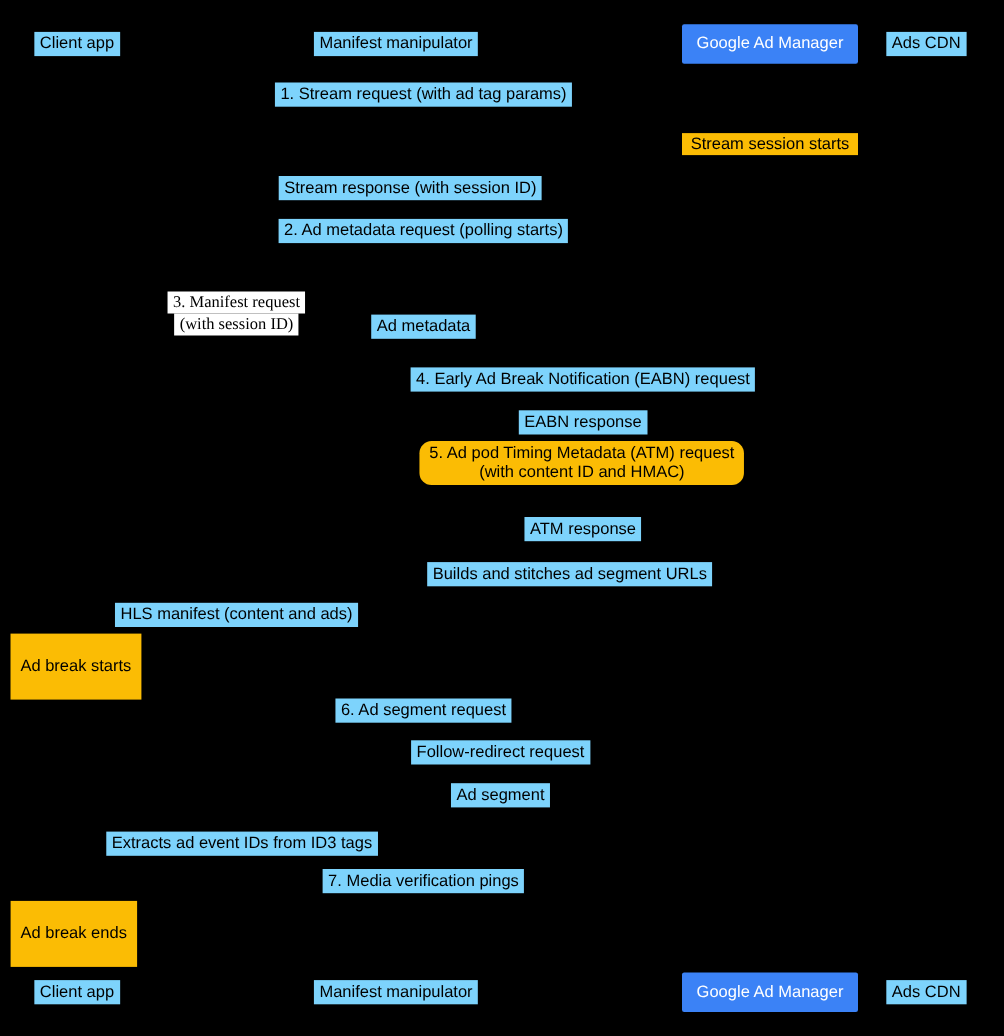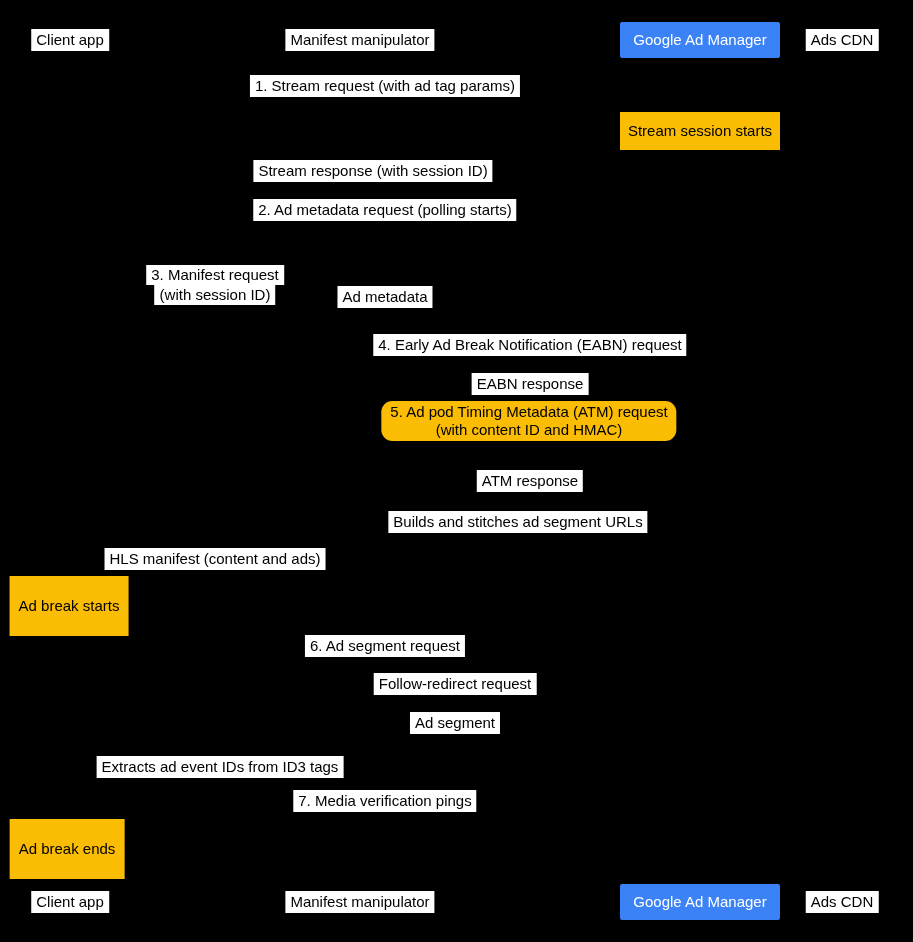--- a/index.html
+++ b/index.html
@@ -17,21 +17,21 @@
     width: 913px; height: 942px;
   }
   
   .lbl {
     position: absolute;
     transform: translate(-50%, -50%);
     white-space: nowrap;
     font-size: 15px;
     line-height: 18px;
     padding: 2px 5px;
-    background: #ffffff;
+    background: #7dd3fc;
     color: #000000;
     text-align: center;
   }
   
   .gam {
     background: #3b82f6;
     color: #ffffff;
     width: 160px;
     height: 36px;
     display: flex;
@@ -47,38 +47,39 @@
     background: #fbbc04;
     color: #000000;
     font-size: 15px;
     line-height: 18px;
     text-align: center;
     white-space: nowrap;
     padding: 21px 9px;
   }
   .note.session {
     width: 160px;
-    height: 38px;
+    height: 20px;
     display: flex;
     align-items: center;
     justify-content: center;
     padding: 0;
   }
   .note.atm { padding: 2px 9px; border-radius: 11px; }
   .note .nline { display: block; }
   
   .stack {
     position: absolute;
     transform: translate(-50%, -50%);
     display: flex;
     flex-direction: column;
     align-items: center;
     font-size: 15px;
     line-height: 18px;
     color: #000000;
+    font-family: Liberation Serif, serif;
   }
   .stack .line {
     background: #ffffff;
     padding: 1px 5px;
     white-space: nowrap;
   }
 </style>
 </head>
 <body>
 

